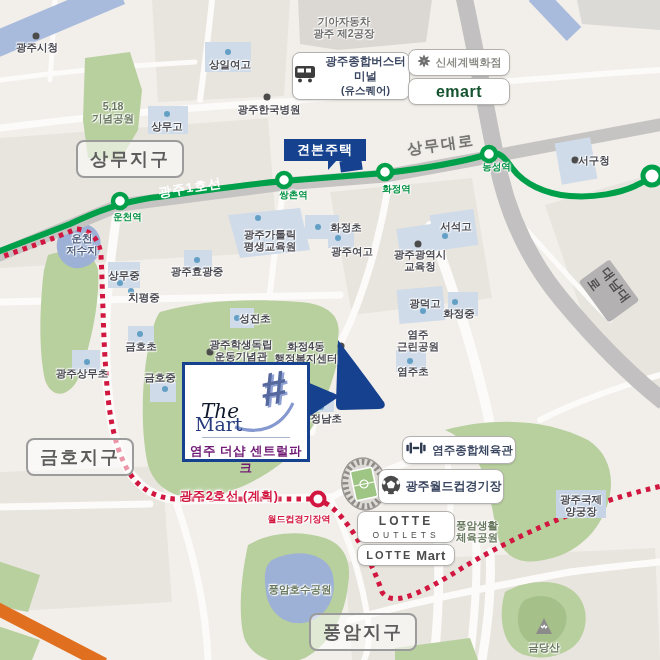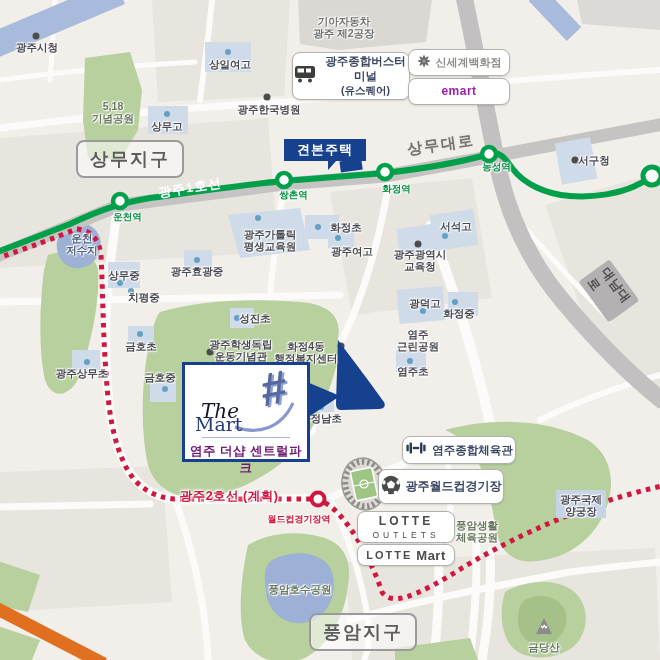--- a/index.html
+++ b/index.html
@@ -24,21 +24,21 @@
        font-size:12.5px;padding:2px 5px;border-radius:3px;letter-spacing:1px;text-shadow:none;}
   .badge{position:absolute;transform:translate(-50%,-50%);border:2px solid #9b9b9b;border-radius:8px;
        background:rgba(255,255,255,.55);color:#5d5d5d;font-size:18px;font-weight:700;
        letter-spacing:2px;padding:5px 12px;}
   .pbox{position:absolute;background:#fff;border:1.5px solid #b3b1ae;border-radius:8px;
        display:flex;align-items:center;justify-content:center;gap:5px;
        box-shadow:0 1px 2px rgba(0,0,0,.12);}
   .pbox .t{color:#3a4660;font-weight:700;font-size:11.5px;text-align:center;line-height:1.25;}
   .pbox .t .sub{font-size:10.5px;}
   .pbox.graytxt .t{color:#8d8d88;font-size:11px;}
-  .pbox.emart .t{color:#a21caf;font-size:12px;letter-spacing:.5px;}
+  .pbox.emart .t{color:#14532d;font-size:16px;letter-spacing:.5px;}
   .pbox .lotte1{color:#4c4c4c;font-weight:700;font-size:12px;letter-spacing:3px;line-height:1.3;}
   .pbox .lotte2{color:#4c4c4c;font-weight:400;font-size:8.5px;letter-spacing:4px;line-height:1.2;}
   .pbox .mart{color:#4c4c4c;font-weight:700;font-size:13px;letter-spacing:.5px;margin-left:4px;}
   .flag{position:absolute;left:284px;top:139px;background:#16418f;color:#fff;font-weight:700;
        font-size:13px;letter-spacing:1px;padding:2px 13px;}
   .flag:after{content:"";position:absolute;left:44px;bottom:-9px;width:0;height:0;
        border-top:10px solid #16418f;border-right:9px solid transparent;}
   #sharpbox{position:absolute;left:182px;top:362px;width:128px;height:100px;background:#fff;
        border:3px solid #16418f;box-sizing:border-box;}
   #sharpbox .ptr{position:absolute;right:-33px;top:17px;width:0;height:0;
@@ -238,20 +238,21 @@
 <div class="lbl sta" style="left:489px;top:167px">농성역</div>
 <div class="lbl sta" style="left:664px;top:196px">돌고개역</div>
 
 <div class="lbl red-big" style="left:229px;top:496px">광주2호선 (계획)</div>
 <div class="lbl red" style="left:299px;top:519px">월드컵경기장역</div>
 
 <div class="road-name" style="left:441px;top:145px">상무대로</div>
 <div class="road-name vert" style="left:609px;top:291px">대남대로</div>
 
 <div class="badge" style="left:130px;top:159px">상무지구</div>
+<div class="badge" style="left:80px;top:457px">금호지구</div>
 <div class="badge" style="left:363px;top:632px">풍암지구</div>
 
 <div class="pbox" style="left:292px;top:52px;width:116px;height:46px">
   <span>
     <svg width="24" height="20" viewBox="0 0 24 20">
           <rect x="2" y="2" width="20" height="12" rx="2.5" fill="#3d3d3d"></rect>
           <rect x="4.5" y="4.5" width="6.5" height="4" fill="#fff"></rect>
           <rect x="13" y="4.5" width="5" height="4" fill="#fff"></rect>
           <circle cx="7" cy="16.5" r="2" fill="#3d3d3d"></circle>
           <circle cx="17" cy="16.5" r="2" fill="#3d3d3d"></circle>

